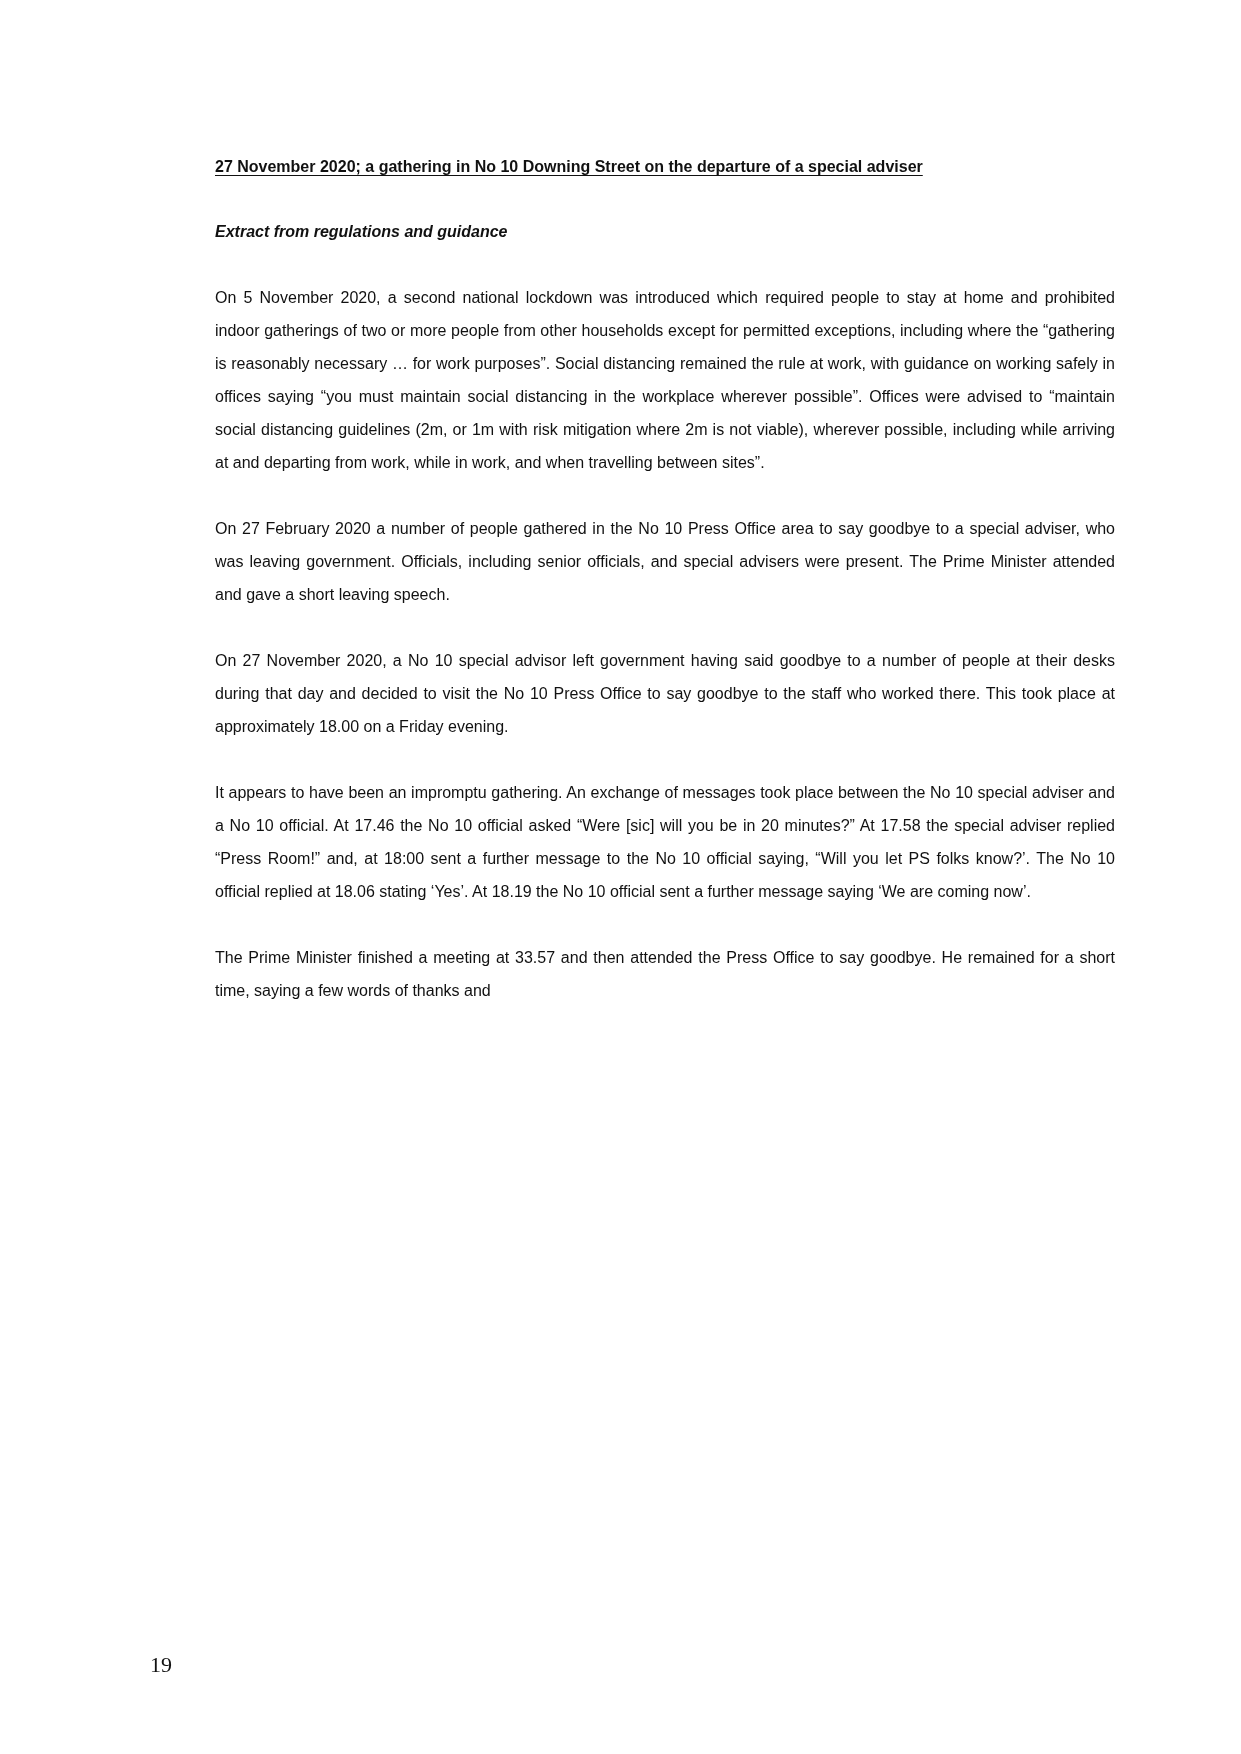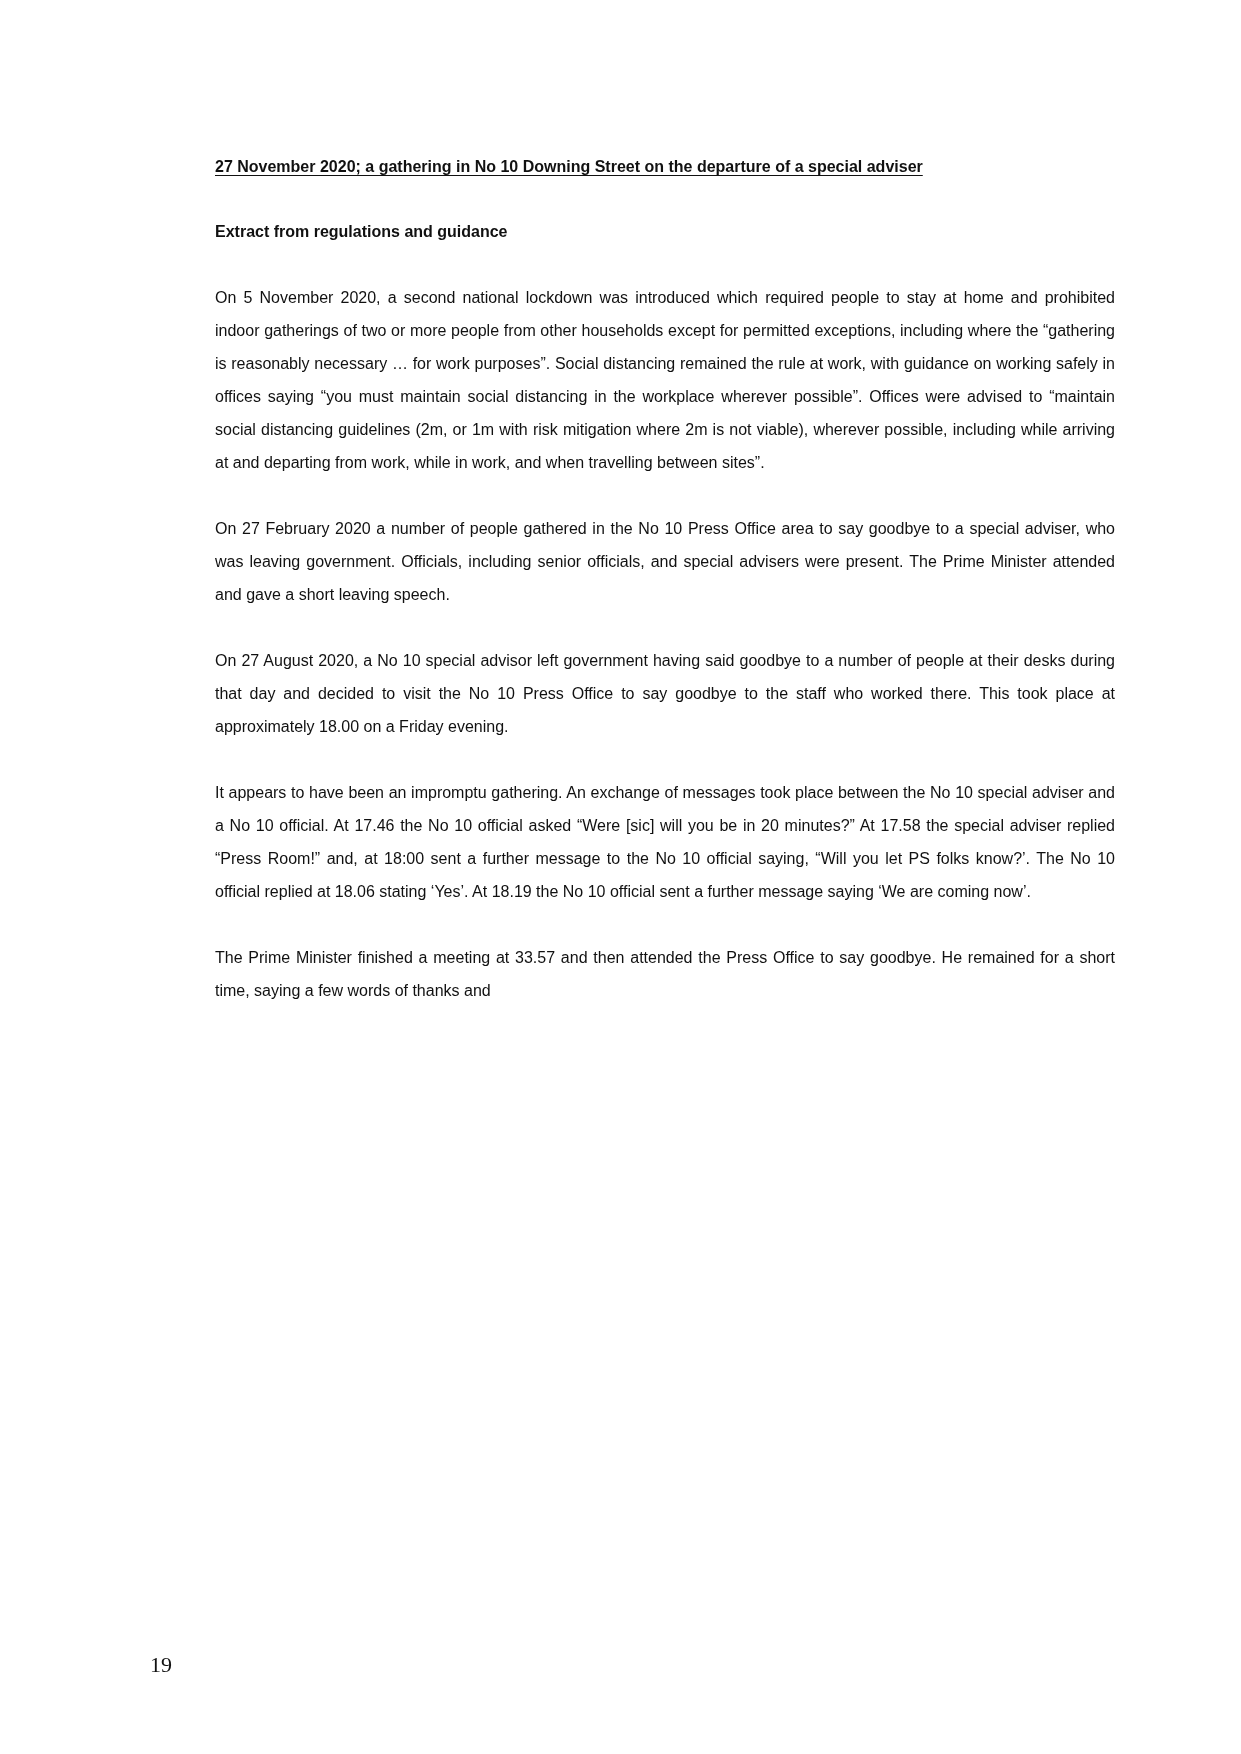--- a/index.html
+++ b/index.html
@@ -28,20 +28,21 @@
     font-weight: bold;
     text-decoration: underline;
     text-underline-offset: 3px;
     margin: 0 0 32px 0;
     line-height: 33px;
     text-align: justify;
   }
   .heading {
     font-weight: bold;
     margin: 0 0 33px 0;
+    font-style: italic;
   }
   p {
     margin: 0 0 33px 0;
     text-align: justify;
   }
   .italic { }
   .page-number {
     position: absolute;
     left: 150px;
     top: 1652px;
@@ -53,20 +54,20 @@
 <body>
 
 <div class="page">
   <div class="title">27 November 2020; a gathering in No 10 Downing Street on the departure of a special adviser</div>
 
   <div class="heading">Extract from regulations and guidance</div>
   <p class="italic">On 5 November 2020, a second national lockdown was introduced which required people to stay at home and prohibited indoor gatherings of two or more people from other households except for permitted exceptions, including where the “gathering is reasonably necessary … for work purposes”. Social distancing remained the rule at work, with guidance on working safely in offices saying “you must maintain social distancing in the workplace wherever possible”.  Offices were advised to “maintain social distancing guidelines (2m, or 1m with risk mitigation where 2m is not viable), wherever possible, including while arriving at and departing from work, while in work, and when travelling between sites”.</p>
 
   <p>On 27 February 2020 a number of people gathered in the No 10 Press Office area to say goodbye to a special adviser, who was leaving government. Officials, including senior officials, and special advisers were present. The Prime Minister attended and gave a short leaving speech.</p>
 
-  <p>On 27 August 2020, a No 10 special advisor left government having said goodbye to a number of people at their desks during that day and decided to visit the No 10 Press Office to say goodbye to the staff who worked there. This took place at approximately 18.00 on a Friday evening.</p>
+  <p>On 27 November 2020, a No 10 special advisor left government having said goodbye to a number of people at their desks during that day and decided to visit the No 10 Press Office to say goodbye to the staff who worked there. This took place at approximately 18.00 on a Friday evening.</p>
   <p>
     <span>It appears to have been an impromptu gathering. An exchange of messages took place between the No 10 special adviser and a No 10 official. At 17.46 the No 10 official asked </span><span class="italic">“Were [sic] will you be in 20 minutes?”</span><span> At 17.58 the special adviser replied </span><span class="italic">“Press Room!”</span><span> and, at 18:00 sent a further message to the No 10 official saying, </span><span class="italic">“Will you let PS folks know?’</span><span>. The No 10 official replied at 18.06 stating </span><span class="italic">‘Yes’</span><span>. At 18.19 the No 10 official sent a further message saying </span><span class="italic">‘We are coming now’</span><span>.</span>
   </p>
   <p>The Prime Minister finished a meeting at 33.57 and then attended the Press Office to say goodbye. He remained for a short time, saying a few words of thanks and</p>
 </div>
 
 <div class="page-number">19</div>
 
 </body></html>

